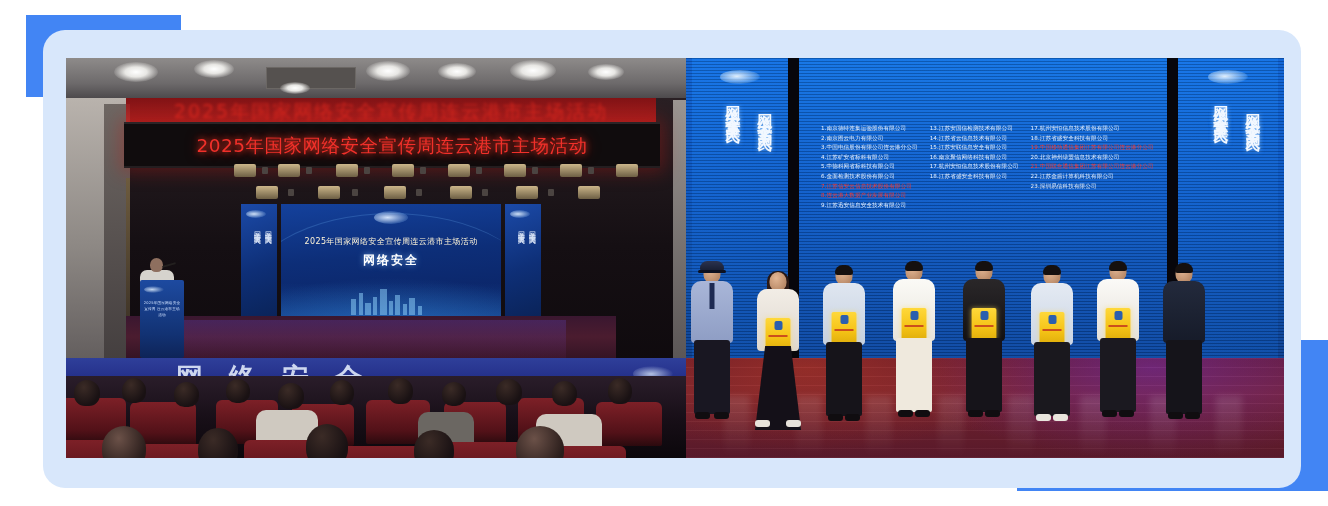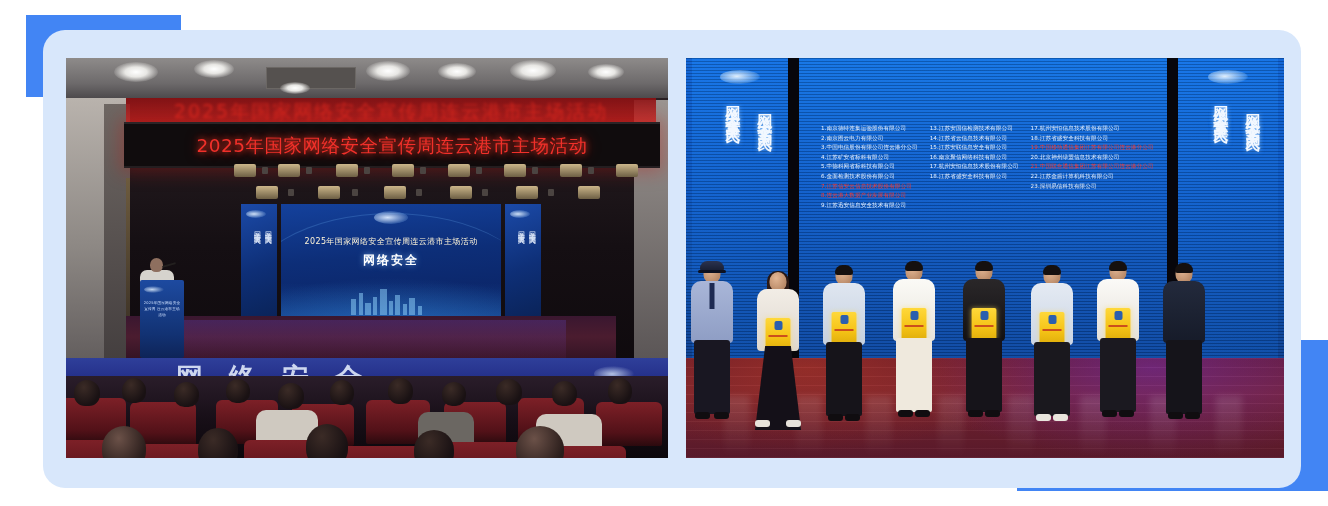--- a/index.html
+++ b/index.html
@@ -52,21 +52,21 @@
   }
 
   
   .photo {
     position: absolute;
     top: 58px;
     height: 400px;
     overflow: hidden;
     background: #0a0609;
   }
-  .photo-left  { left: 66px;  width: 602px; }
+  .photo-left  { left: 66px;  width: 602px; padding-left: 39px; }
   .photo-right { left: 686px; width: 598px; }
 
   .ph-inner { position: absolute; inset: 0; }
 
   
   .L-ceiling {
     position: absolute; left: 0; top: 0; width: 100%; height: 46px;
     background: linear-gradient(180deg,#8e8b8a 0%,#6d6a6b 55%,#403d40 100%);
   }
   .L-ceil-vent {

